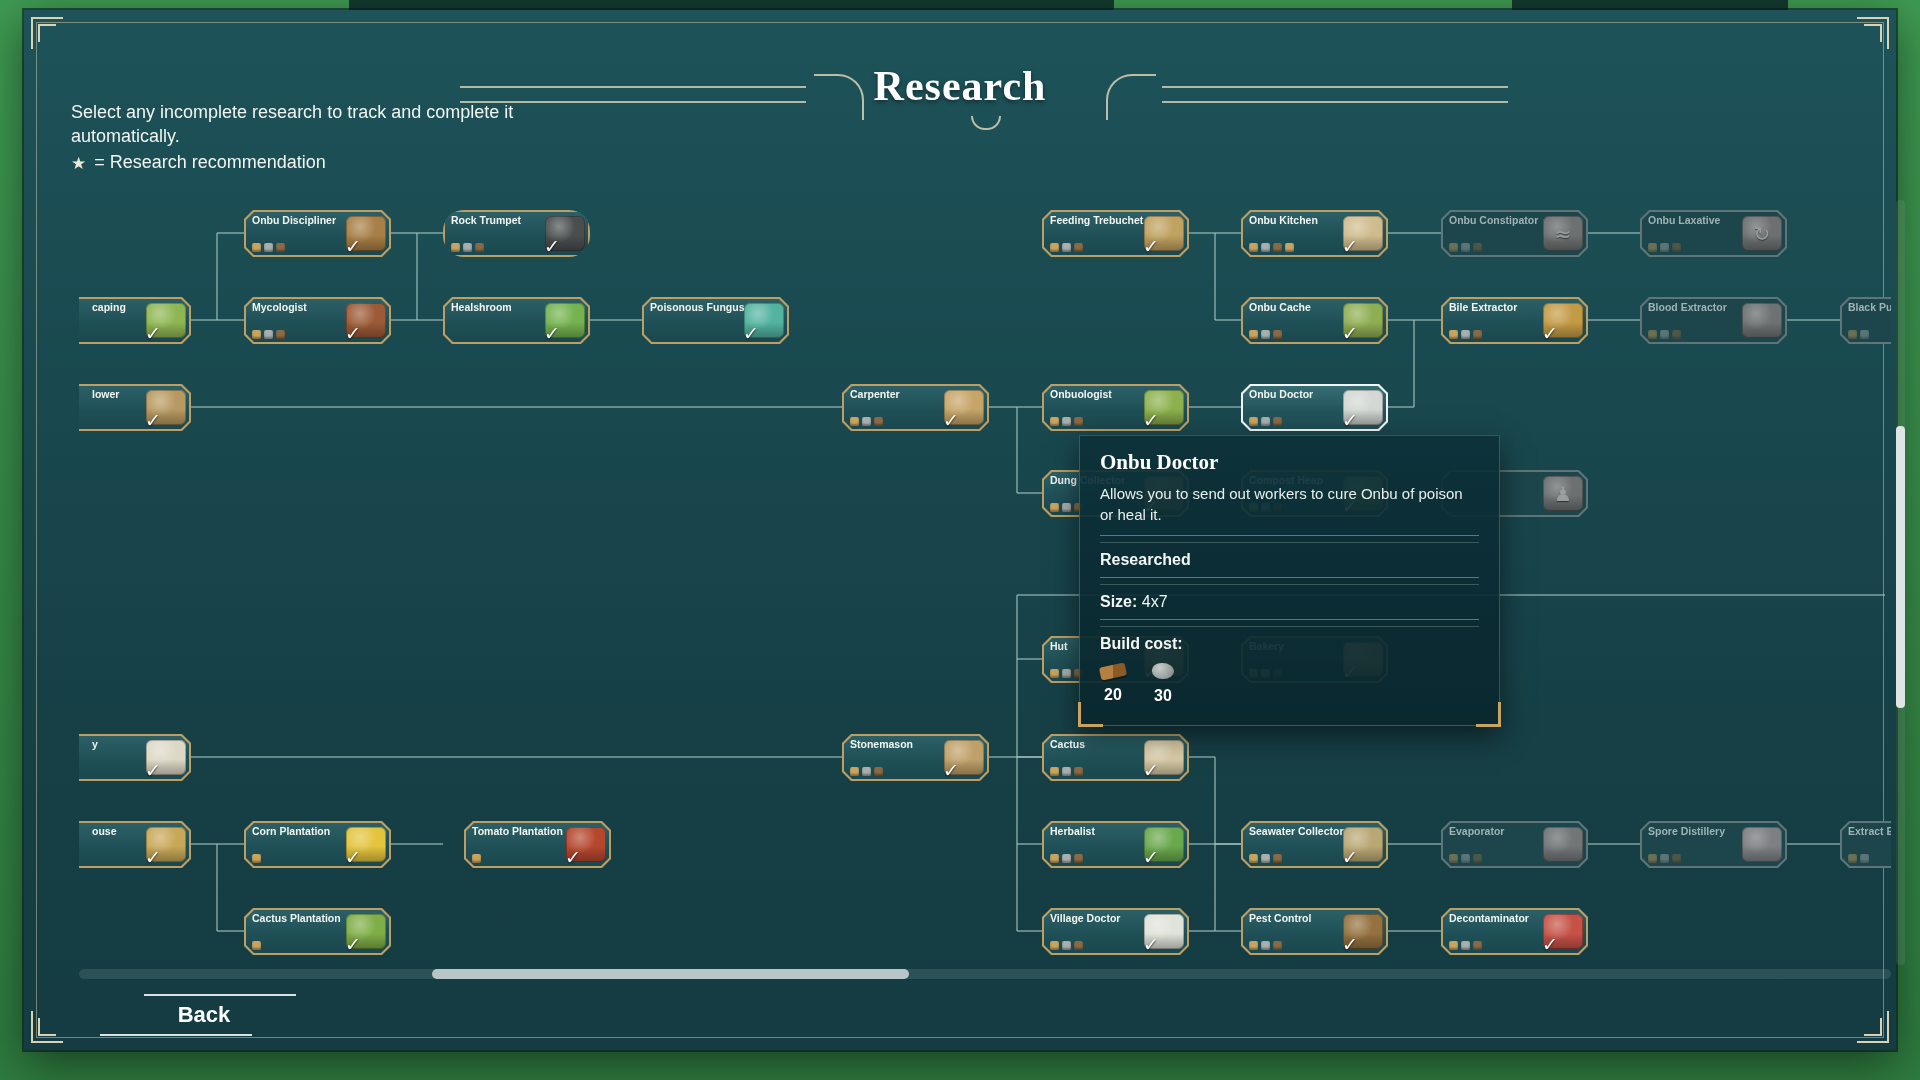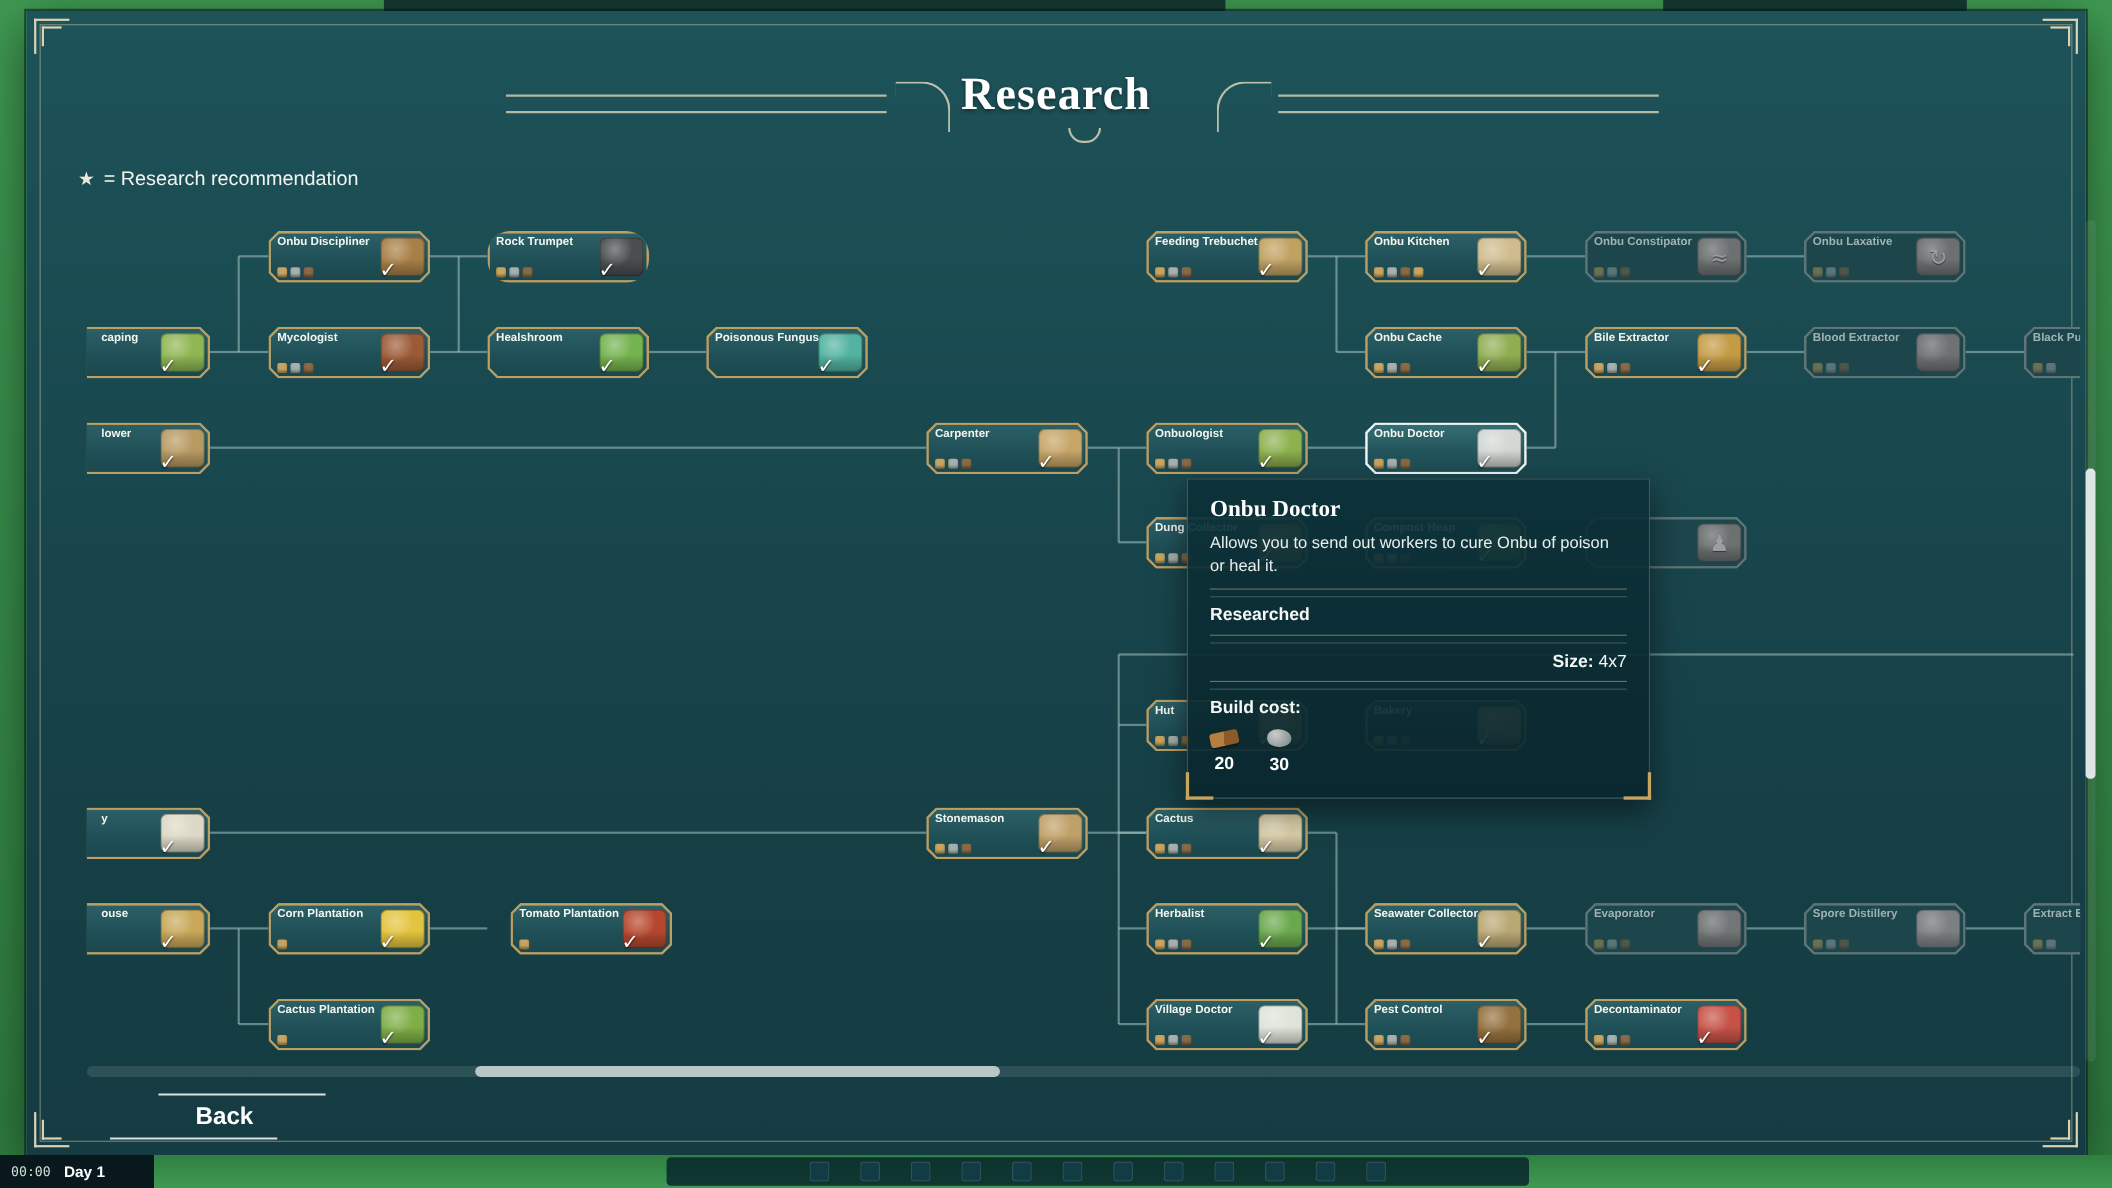--- a/index.html
+++ b/index.html
@@ -83,21 +83,21 @@
   .tooltip{position:absolute;left:1079px;top:435px;width:421px;min-height:268px;box-sizing:border-box;
            background:linear-gradient(180deg,rgba(12,48,56,.92),rgba(9,38,45,.92));
            border:1px solid rgba(140,170,168,.35);padding:14px 20px 20px;box-shadow:0 10px 26px rgba(0,0,0,.5);z-index:20;}
   .tt-c{position:absolute;width:22px;height:22px;}
   .tt-c.bl{left:-2px;bottom:-2px;border-left:3px solid #c9a45f;border-bottom:3px solid #c9a45f;}
   .tt-c.br{right:-2px;bottom:-2px;border-right:3px solid #c9a45f;border-bottom:3px solid #c9a45f;}
   .tt-title{font:700 21px "Liberation Serif",serif;color:#fff;margin:0 0 8px;}
   .tt-desc{font:15px/1.4 "Liberation Sans",sans-serif;color:#e8efec;margin:0 0 10px;}
   .tt-div{height:6px;border-top:1px solid rgba(205,190,140,.5);border-bottom:1px solid rgba(90,120,118,.6);margin:8px 0;}
   .tt-sec{font:700 16px "Liberation Sans",sans-serif;color:#f4f7f4;}
-  .size-row{font:16px "Liberation Sans",sans-serif;color:#f4f7f4;text-align:right;}
+  .size-row{font:16px "Liberation Sans",sans-serif;color:#f4f7f4;}
   .size-row .lbl{font-weight:700;}
   .cost-row{display:flex;gap:26px;margin-top:10px;align-items:center;}
   .cost-item{display:flex;align-items:center;gap:8px;font:700 16px "Liberation Sans",sans-serif;color:#fff;flex-direction:column;}
   .icon-wood{width:26px;height:13px;background:linear-gradient(100deg,#b5803f 0 50%,#8a5a28 50% 100%);border-radius:3px;transform:rotate(-12deg);box-shadow:0 2px 0 rgba(0,0,0,.3);}
   .icon-stone{width:22px;height:16px;background:radial-gradient(circle at 35% 30%,#c8cdcb,#8f9997 70%,#6d7876);border-radius:45% 55% 50% 50%;}
 </style>
 </head>
 <body>
 
 <div id="page">
@@ -114,20 +114,21 @@
     <div class="corner bl"></div>
     <div class="corner br"></div>
 
     <div class="hdr-line l"></div>
     <div class="hdr-line r"></div>
     <div class="hook l"></div>
     <div class="hook r"></div>
     <h1 class="title">Research</h1>
     <div class="title-curl"></div>
 
+    <div class="instructions">Select any incomplete research to track and complete it automatically.</div>
     <div class="legend">
       <span class="star">★</span>
       <span>= Research recommendation</span>
     </div>
 
     <div class="tree" id="tree-layer">
         <div class="edge" style="left: 112px; top: 119px; width: 53px; height: 2px;"></div>
         <div class="edge" style="left: 138px; top: 32px; width: 27px; height: 2px;"></div>
         <div class="edge" style="left: 137px; top: 33px; width: 2px; height: 87px;"></div>
         <div class="edge" style="left: 312px; top: 32px; width: 52px; height: 2px;"></div>
@@ -576,34 +577,14 @@
         <span class="icon-wood"></span>
         <span>20</span>
       </div>
       <div class="cost-item">
         <span class="icon-stone"></span>
         <span>30</span>
       </div>
     </div>
   </div>
 
-  <div class="bottom-strip">
-    <div class="time-box">
-      <span class="time">00:00</span>
-      <span class="day">Day 1</span>
-    </div>
-    <div class="btoolbar" id="btoolbar">
-        <span class="bicon"></span>
-        <span class="bicon"></span>
-        <span class="bicon"></span>
-        <span class="bicon"></span>
-        <span class="bicon"></span>
-        <span class="bicon"></span>
-        <span class="bicon"></span>
-        <span class="bicon"></span>
-        <span class="bicon"></span>
-        <span class="bicon"></span>
-        <span class="bicon"></span>
-        <span class="bicon"></span>
-      </div>
-  </div>
 
 </div>
 
 </body></html>

